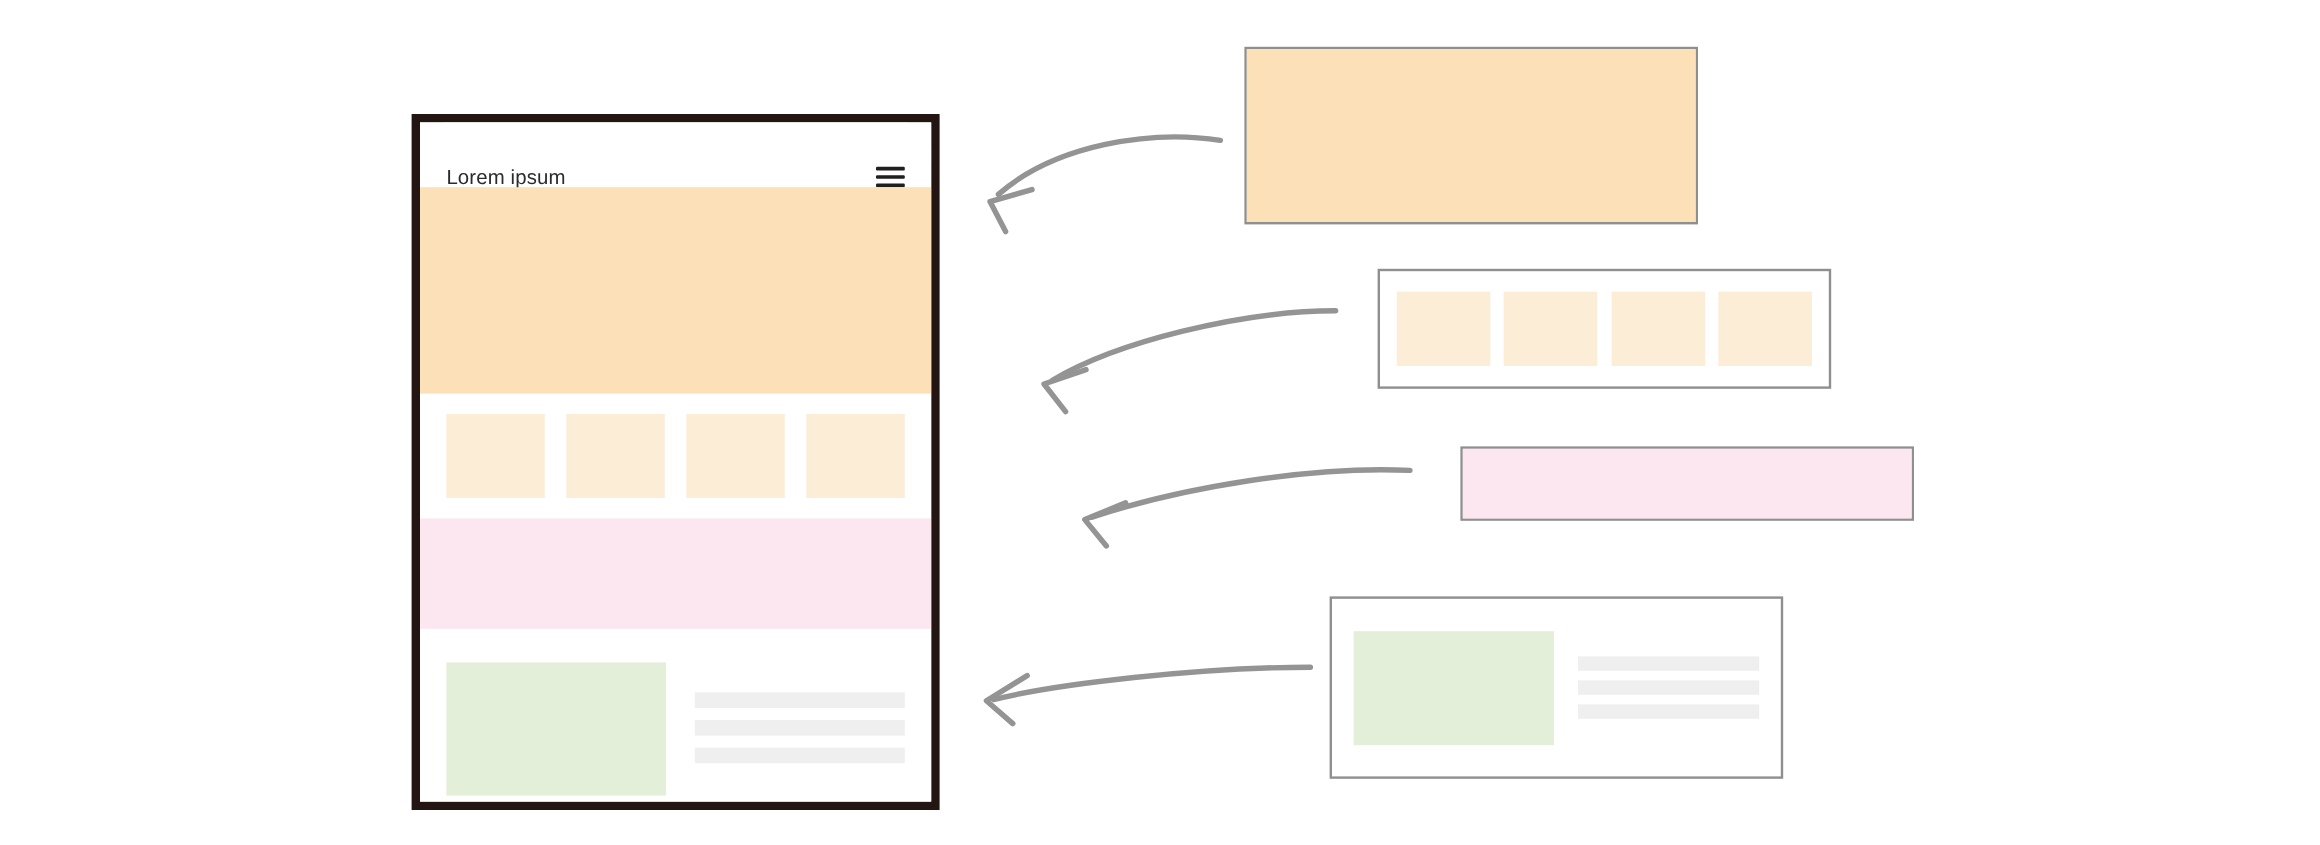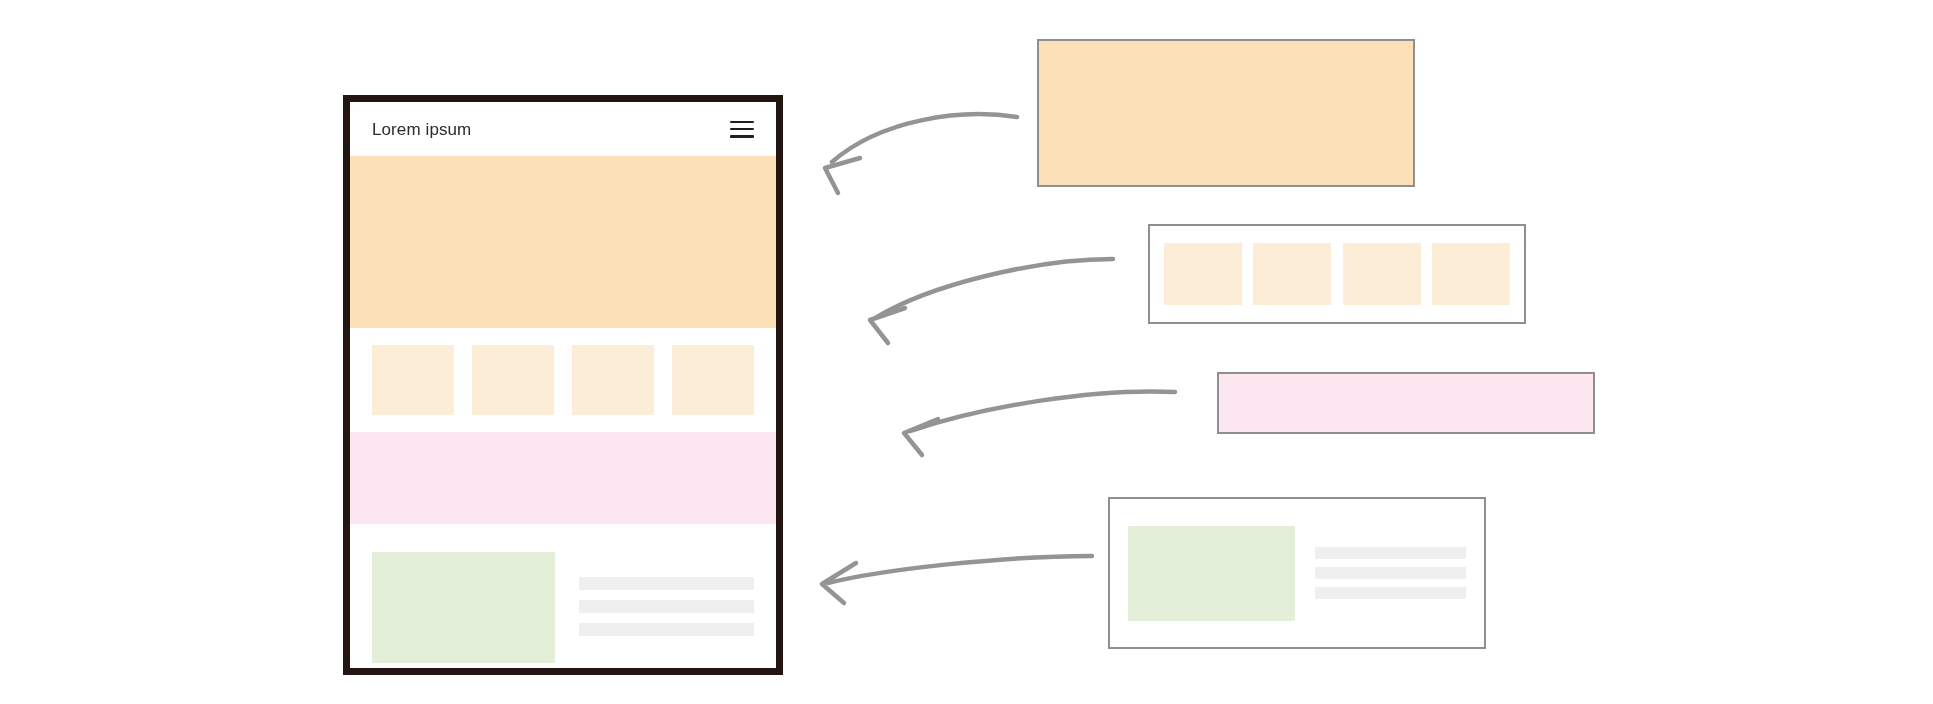--- a/index.html
+++ b/index.html
@@ -40,21 +40,21 @@
     display: flex;
     flex-direction: column;
   }
 
   
   #phone-header {
     height: 54px;
     flex: 0 0 54px;
     background: #ffffff;
     display: flex;
-    align-items: center;
+    align-items: flex-end;
     justify-content: space-between;
     padding: 0 22px 0 22px;
     box-sizing: border-box;
     border-radius: 21px;
   }
   #phone-title {
     font-size: 17px;
     color: #2b2b2b;
     letter-spacing: 0.1px;
     line-height: 1;

